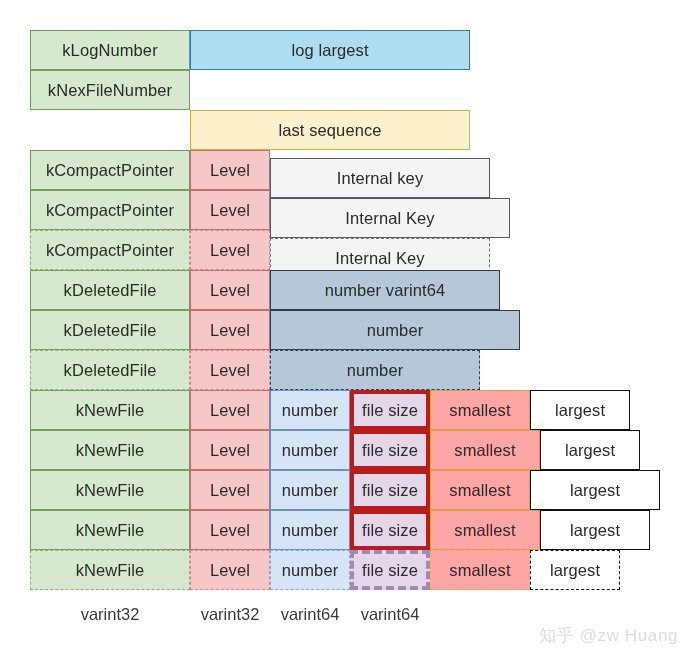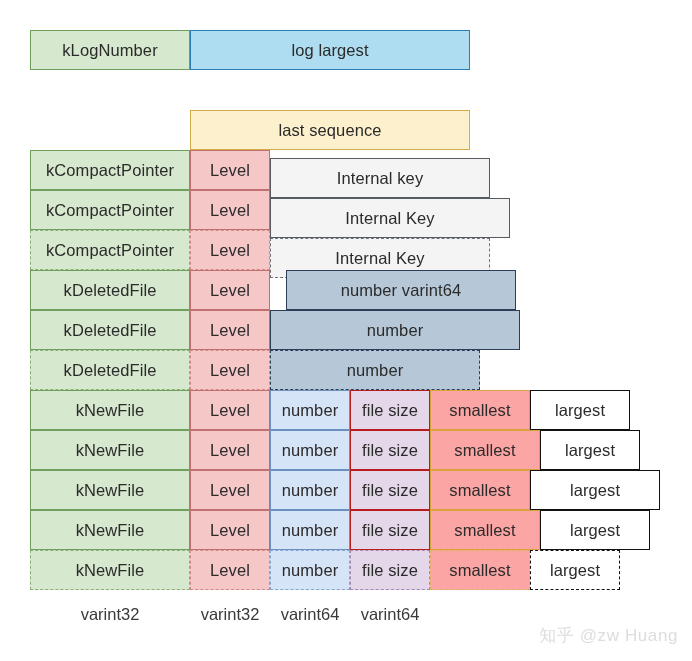--- a/index.html
+++ b/index.html
@@ -47,21 +47,21 @@
 
   .c-ikey      { background: #f4f4f4; border: 1.6px solid #555b60; margin-top: 8px; }
   .c-ikey.dash { border-style: dashed; border-width: 1.4px; border-color: #6d7278; background: #f4f4f4; }
 
   .c-delnum      { background: #b6c8d8; border: 1.6px solid #2c3f57; }
   .c-delnum.dash { border-style: dashed; border-width: 1.4px; border-color: #2c3f57; }
 
   .c-number      { background: #d6e4f7; border: 1px solid #6d8fc0; }
   .c-number.dash { border-style: dashed; border-color: #8aa5cd; }
 
-  .c-fsize      { background: #e4d7ea; border: 1px solid #b91c1c; }
+  .c-fsize      { background: #e4d7ea; border: 4px solid #b91c1c; }
   .c-fsize.dash { border-style: dashed; border-color: #a288b4; }
 
   .c-smallest      { background: #fca5a5; border: 1px solid #d9a23b; }
   .c-smallest.dash { border-style: dashed; border-color: #dfb05d; }
 
   .c-largest      { background: #ffffff; border: 1.6px solid #111111; }
   .c-largest.dash { border-style: dashed; border-width: 1.5px; border-color: #111111; }
 
   .axis-label {
     position: absolute;
@@ -81,33 +81,34 @@
     letter-spacing: 0.6px;
     user-select: none;
   }
 </style>
 </head>
 <body>
 
 <div id="diagram">
     <div class="cell c-tag" style="left: 30px; top: 30px; width: 160px; height: 40px;">kLogNumber</div>
     <div class="cell c-log" style="left: 190px; top: 30px; width: 280px; height: 40px;">log largest</div>
+    <div class="cell c-tag" style="left: 30px; top: 70px; width: 160px; height: 40px;">kNexFileNumber</div>
     <div class="cell c-last" style="left: 190px; top: 110px; width: 280px; height: 40px;">last sequence</div>
     <div class="cell c-tag" style="left: 30px; top: 150px; width: 160px; height: 40px;">kCompactPointer</div>
     <div class="cell c-level" style="left: 190px; top: 150px; width: 80px; height: 40px;">Level</div>
     <div class="cell c-ikey" style="left: 270px; top: 150px; width: 220px; height: 40px;">Internal key</div>
     <div class="cell c-tag" style="left: 30px; top: 190px; width: 160px; height: 40px;">kCompactPointer</div>
     <div class="cell c-level" style="left: 190px; top: 190px; width: 80px; height: 40px;">Level</div>
     <div class="cell c-ikey" style="left: 270px; top: 190px; width: 240px; height: 40px;">Internal Key</div>
     <div class="cell c-tag dash" style="left: 30px; top: 230px; width: 160px; height: 40px;">kCompactPointer</div>
     <div class="cell c-level dash" style="left: 190px; top: 230px; width: 80px; height: 40px;">Level</div>
     <div class="cell c-ikey dash" style="left: 270px; top: 230px; width: 220px; height: 40px;">Internal Key</div>
     <div class="cell c-tag" style="left: 30px; top: 270px; width: 160px; height: 40px;">kDeletedFile</div>
     <div class="cell c-level" style="left: 190px; top: 270px; width: 80px; height: 40px;">Level</div>
-    <div class="cell c-delnum" style="left: 286px; top: 270px; width: 230px; height: 40px; text-align: center;">number varint64</div>
+    <div class="cell c-delnum" style="left: 270px; top: 270px; width: 230px; height: 40px; text-align: center;">number varint64</div>
     <div class="cell c-tag" style="left: 30px; top: 310px; width: 160px; height: 40px;">kDeletedFile</div>
     <div class="cell c-level" style="left: 190px; top: 310px; width: 80px; height: 40px;">Level</div>
     <div class="cell c-delnum" style="left: 270px; top: 310px; width: 250px; height: 40px;">number</div>
     <div class="cell c-tag dash" style="left: 30px; top: 350px; width: 160px; height: 40px;">kDeletedFile</div>
     <div class="cell c-level dash" style="left: 190px; top: 350px; width: 80px; height: 40px;">Level</div>
     <div class="cell c-delnum dash" style="left: 270px; top: 350px; width: 210px; height: 40px;">number</div>
     <div class="cell c-tag" style="left: 30px; top: 390px; width: 160px; height: 40px;">kNewFile</div>
     <div class="cell c-level" style="left: 190px; top: 390px; width: 80px; height: 40px;">Level</div>
     <div class="cell c-number" style="left: 270px; top: 390px; width: 80px; height: 40px;">number</div>
     <div class="cell c-fsize" style="left: 350px; top: 390px; width: 80px; height: 40px;">file size</div>

